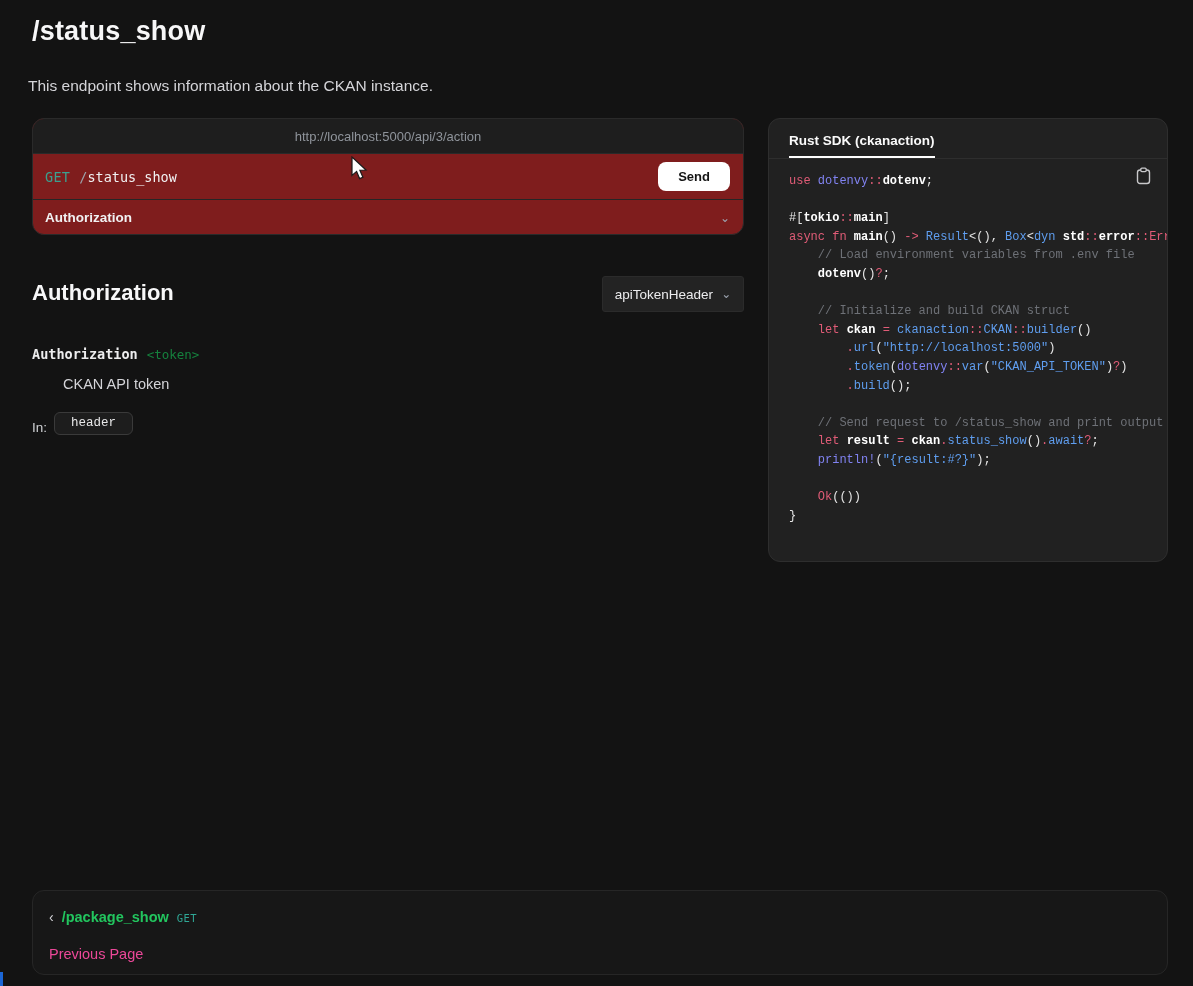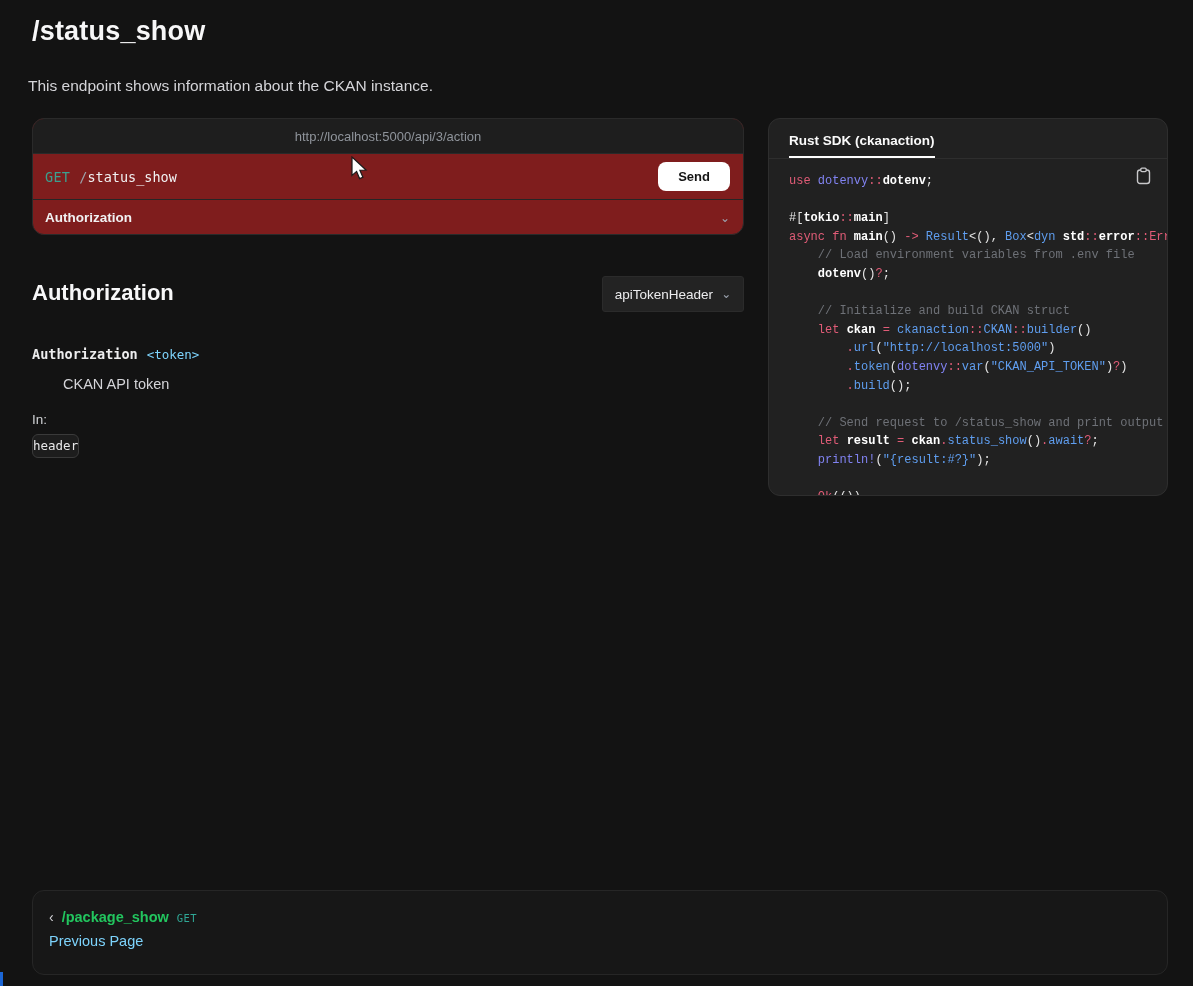--- a/index.html
+++ b/index.html
@@ -26,29 +26,29 @@
   .req-auth-label { font-size:13.5px; font-weight:700; color:#f1f1f2; }
   .chev { margin-left:auto; color:#9ca3af; font-size:12px; }
 
   
   .auth-heading { position:absolute; left:32px; top:280px; font-size:22px; font-weight:700; color:#f7f7f8; }
   .scheme-select { position:absolute; top:276px; left:602px; width:142px; height:36px; background:#232323;
     border:1px solid #2b2b2b; border-radius:3px; display:flex; align-items:center; justify-content:center;
     gap:8px; font-size:13.5px; color:#ececee; cursor:pointer; }
   .param-row { position:absolute; left:32px; top:346px; display:flex; align-items:baseline; gap:9px; }
   .param-name { font-size:13.5px; font-weight:600; color:#ededee; }
-  .param-type { font-size:12.5px; color:#7dd3fc; }
+  .param-type { font-size:12.5px; color:#15803d; }
   .param-desc { position:absolute; left:32px; top:376px; font-size:14.5px; color:#d4d4d8;margin-left:31px; }
-  .in-row { position:absolute; left:32px; top:412px; display:flex; align-items:flex-start; gap:7px;flex-direction:column; }
+  .in-row { position:absolute; left:32px; top:412px; display:flex; align-items:flex-end; gap:7px; }
   .in-label { font-size:13.5px; color:#cfd1d4; }
   .in-badge { font-size:12.5px; color:#e8e8e9; background:#1d1d1d; border:1px solid #3a3a3a;
-    border-radius:6px; padding:3px 0 4px; }
+    border-radius:6px; padding:3px 16px 4px;font-family:Liberation Mono, monospace; }
 
   
-  .code-panel { position:absolute; left:768px; top:118px; width:400px; height:378px;
+  .code-panel { position:absolute; left:768px; top:118px; width:400px; height:444px;
     background:#212121; border:1px solid #2e2e2e; border-radius:12px; overflow:hidden; }
   .code-tabs { padding:12px 20px 0; border-bottom:1px solid #2e2e2e; }
   .code-tab { display:inline-block; font-size:13.5px; font-weight:700; color:#fafafa;
     padding-bottom:8px; border-bottom:2px solid #ffffff; cursor:pointer; }
   .code-wrap { position:relative; padding:13px 0 0 20px; overflow:hidden; height:386px; }
   .code-block { font-family:Liberation Mono, monospace; font-size:12px; line-height:18.6px;
     white-space:pre; color:#e6e6e6; }
   .code-line { height:18.6px; }
   .copy-btn { position:absolute; top:8px; right:16px; background:none; border:none; cursor:pointer; color:#c9c9cb; }
   .tk-k { color:var(--syn-k); }
@@ -59,21 +59,21 @@
   .tk-w { color:var(--syn-w); font-weight:700; }
   .tk-t { color:var(--syn-t); }
 
   
   .footer-card { position:absolute; left:32px; top:890px; width:1136px; height:85px;
     background:#171717; border:1px solid #262626; border-radius:12px; padding:18px 16px; cursor:pointer; }
   .footer-line1 { display:flex; align-items:baseline; gap:8px; }
   .footer-chevron { color:#d4d4d8; font-size:14px; }
   .footer-title { font-size:14.5px; font-weight:700; color:#22c55e; }
   .footer-method { font-family:"DejaVu Sans Mono", monospace; font-size:10.5px; color:#2fa795; letter-spacing:.4px; }
-  .footer-label { margin-top:8px; font-size:14.5px; color:#7dd3fc; }
+  .footer-label { margin-top:21px; font-size:14.5px; color:#ec4899; }
 
   .blue-tick { position:absolute; left:0; top:972px; width:3px; height:14px; background:#1b66d6; }
   .cursor { position:absolute; left:349px; top:156px; pointer-events:none; }
 </style>
 </head>
 <body>
 
 <div class="page">
 
   <h1 class="page-title">/status_show</h1>

